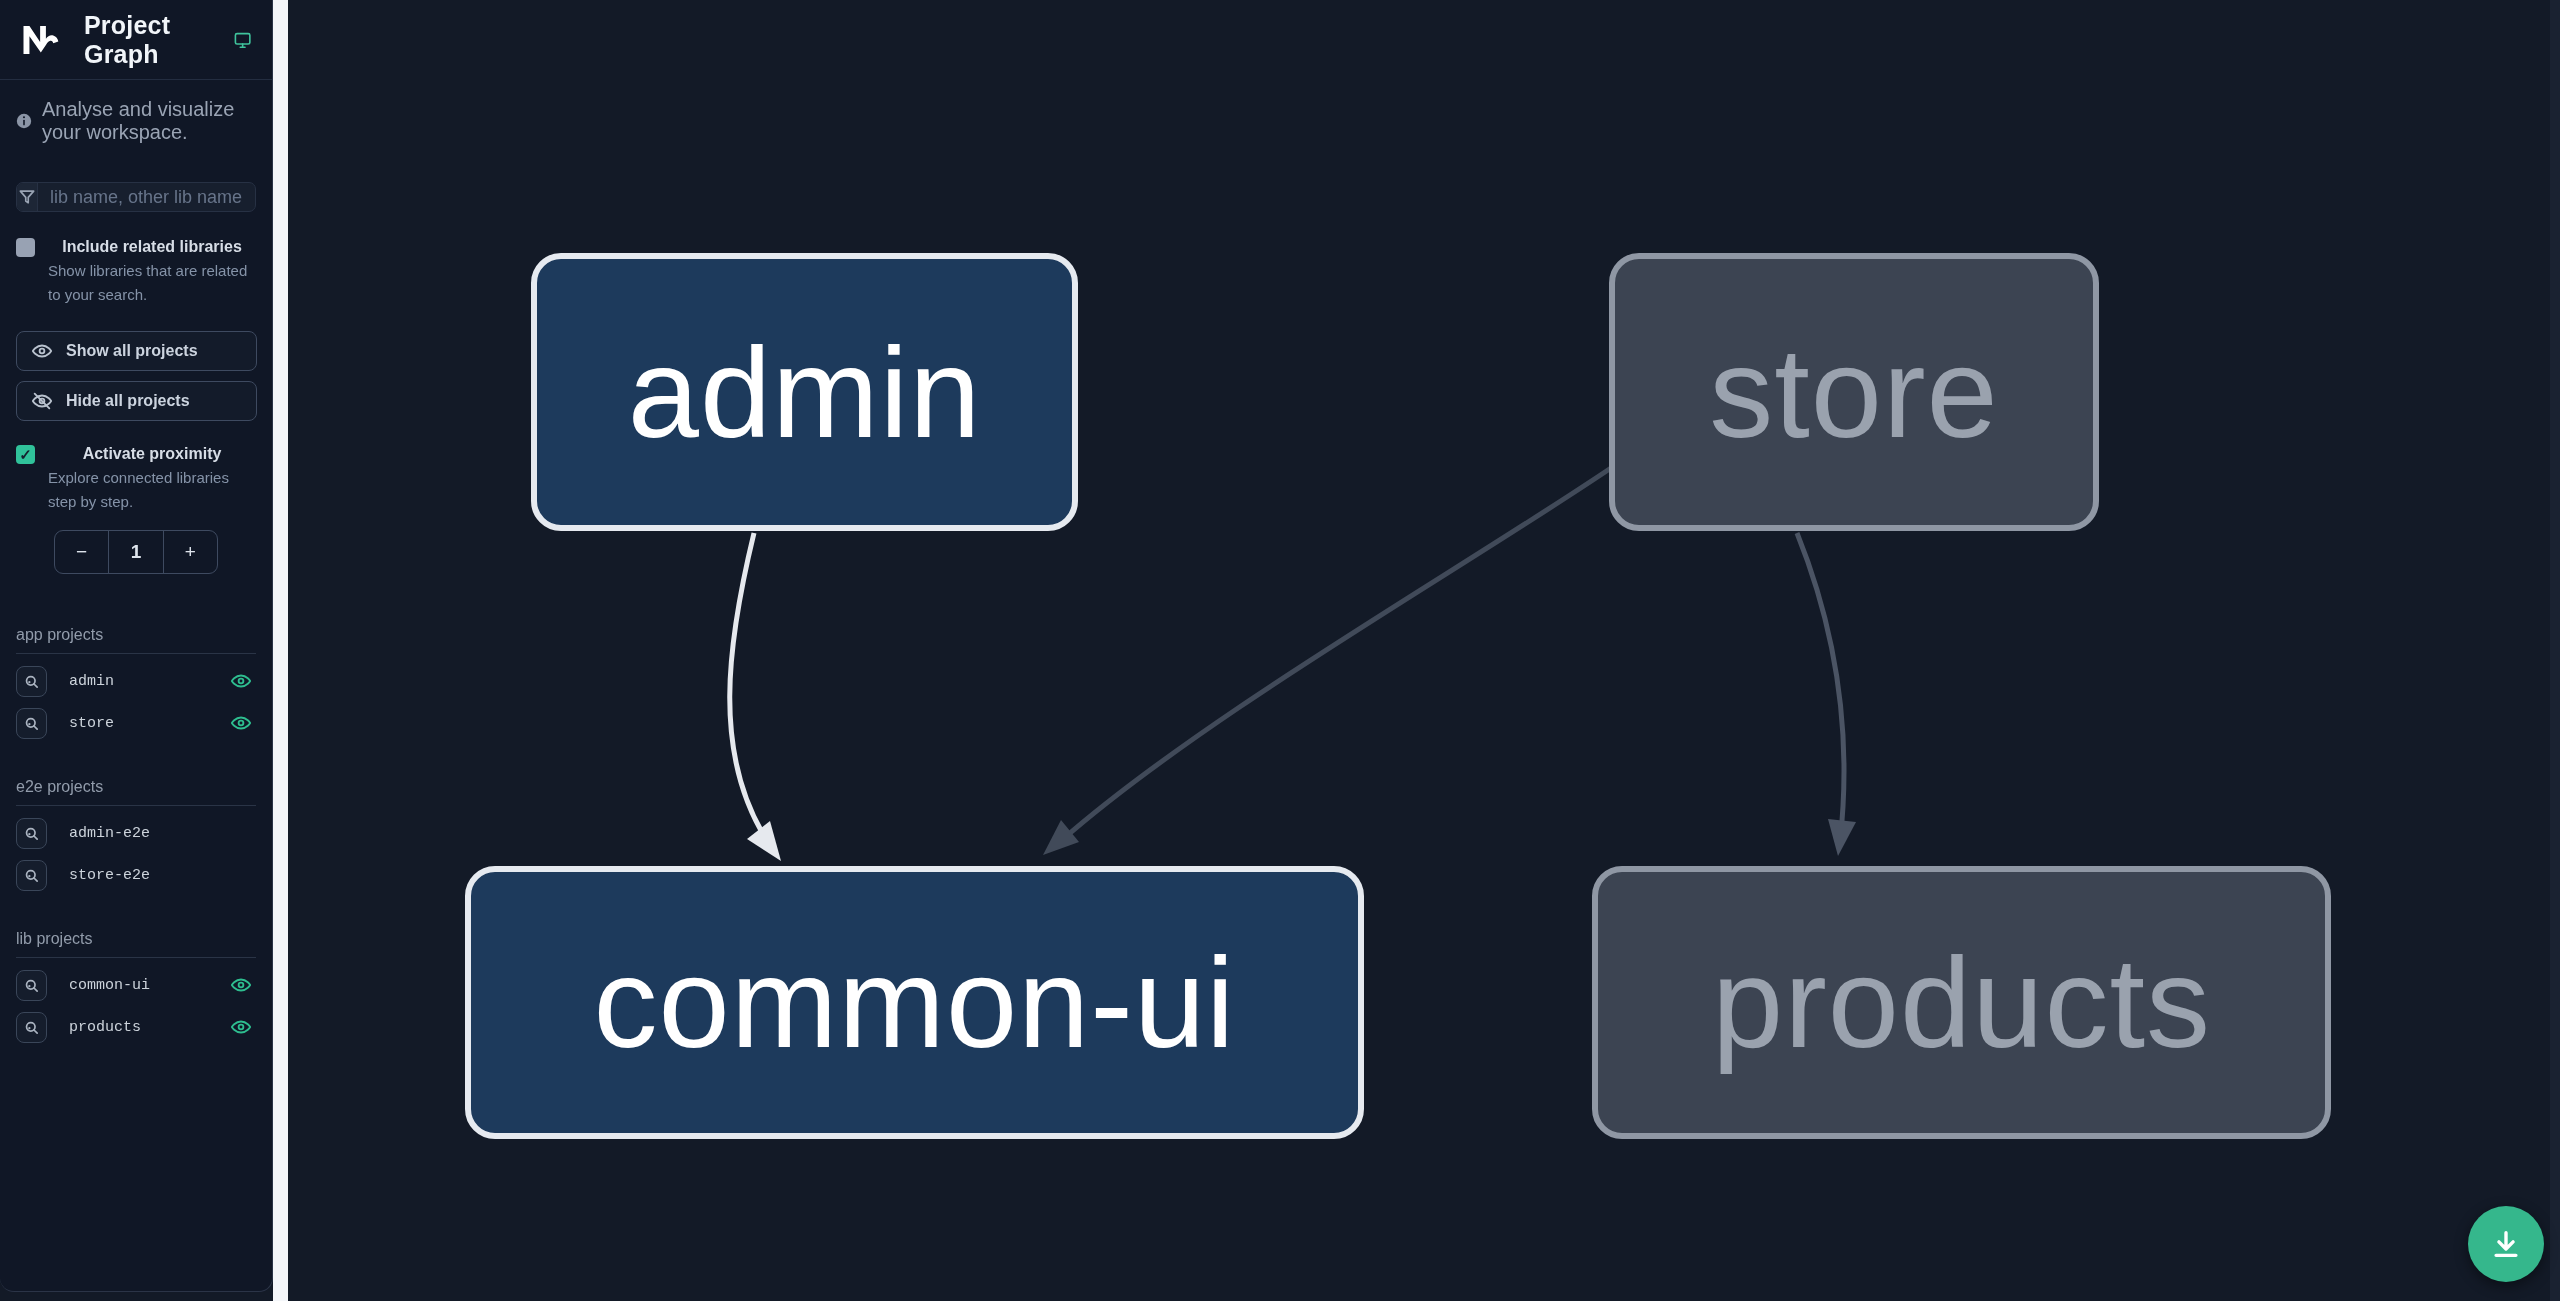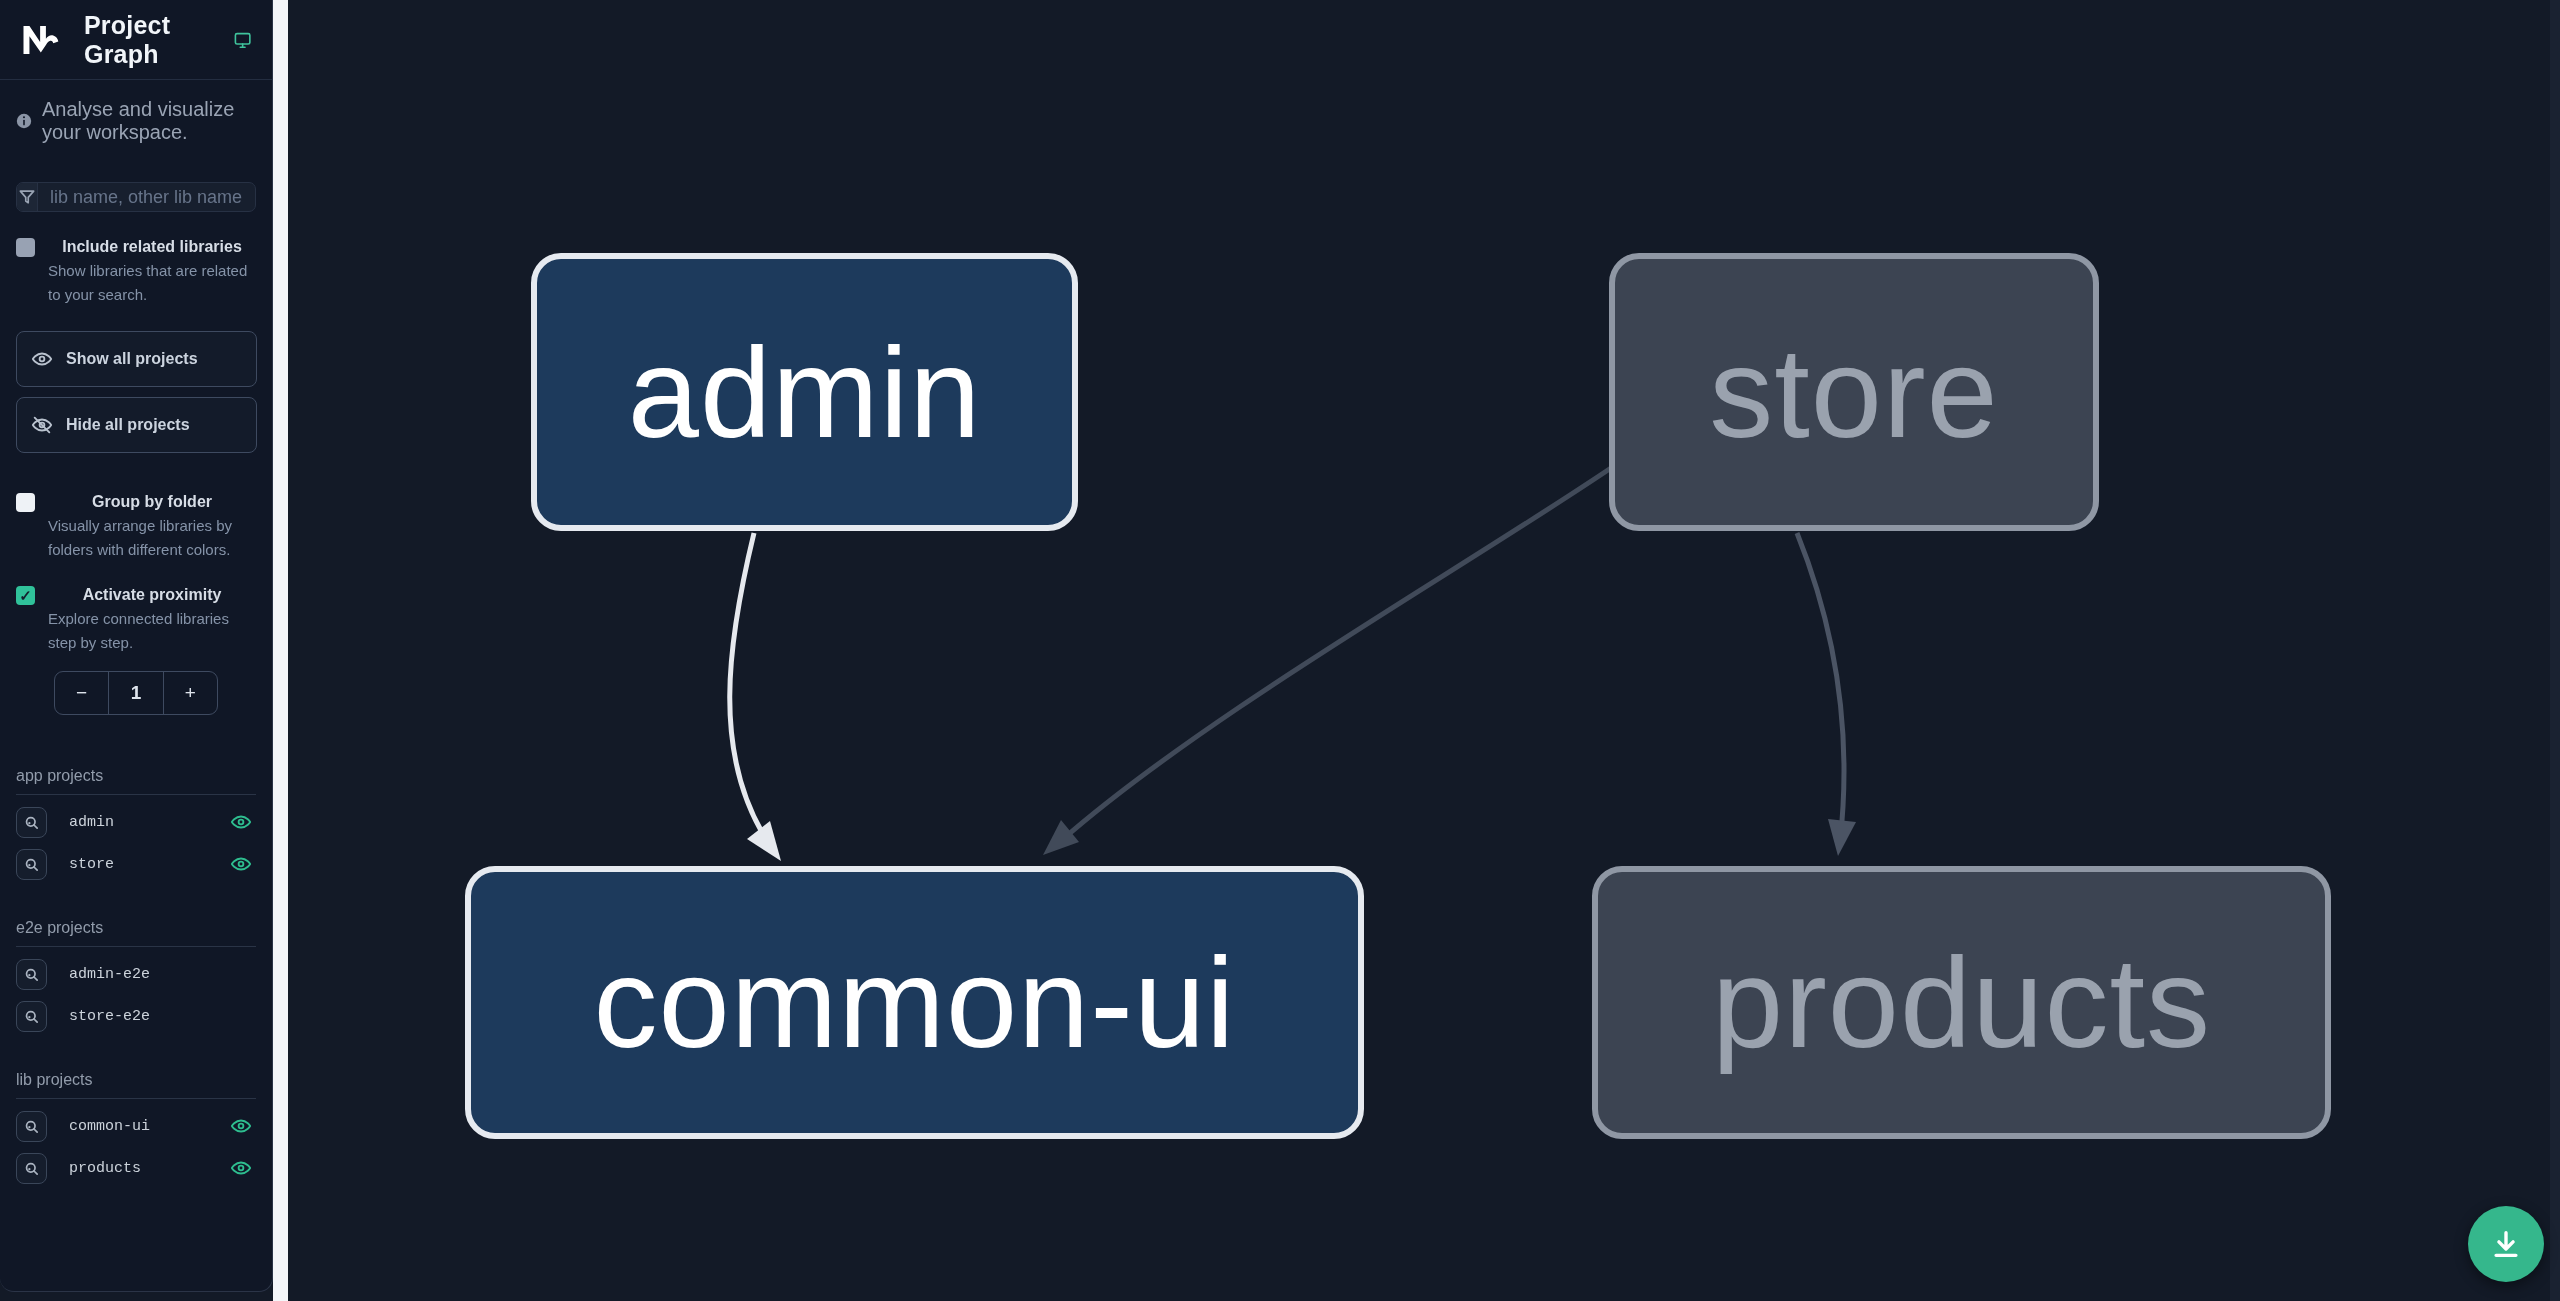--- a/index.html
+++ b/index.html
@@ -36,21 +36,21 @@
   .chk .box { width:19px; height:19px; border-radius:4px; margin-top:2px; flex:0 0 auto;
               display:flex; align-items:center; justify-content:center;
               font-size:15px; font-weight:bold; color:#14202e; }
   .box-gray  { background:#98a2b3; }
   .box-white { background:#eef2f6; }
   .box-teal  { background:#30c29a; }
   .chk .txt  { flex:1; }
   .chk .lbl  { color:#d7dde6; font-size:16px; font-weight:bold; line-height:21px;text-align:center; }
   .chk .dsc  { color:#8593a8; font-size:15px; line-height:24px; margin-top:2px; max-width:214px; }
 
-  .sb-btn { margin:0 16px; height:56px; display:flex; align-items:center; gap:13px;
+  .sb-btn { margin:0 16px; height:40px; display:flex; align-items:center; gap:13px;
             border:1px solid #3e4a60; border-radius:8px; background:#131b2a; padding:0 14px;
             color:#ccd4df; font-size:16px; font-weight:bold; cursor:pointer; width:241px; }
   .sb-btn svg { width:22px; height:22px; flex:0 0 auto; }
   .btn-show { margin-top:24px; }
   .btn-hide { margin-top:10px; }
   .chk-include { margin-top:24px; }
   .chk-group   { margin-top:38px; }
   .chk-prox    { margin-top:22px; }
 
   .stepper { margin:16px 0 0 54px; display:flex; width:164px; height:44px;
@@ -180,27 +180,20 @@
 
     <button class="sb-btn btn-hide">
       <svg viewBox="0 0 24 24" fill="none" stroke="#b9c2ce" stroke-width="2" stroke-linecap="round" stroke-linejoin="round">
         <path d="M2 12s3.5-6 10-6 10 6 10 6-3.5 6-10 6S2 12 2 12z"></path>
           <circle cx="12" cy="12" r="2.6"></circle>
         <line x1="4" y1="4" x2="20" y2="20"></line>
       </svg>
       <span>Hide all projects</span>
     </button>
 
-    <div class="chk chk-group">
-      <div class="box box-white"></div>
-      <div class="txt">
-        <div class="lbl">Group by folder</div>
-        <div class="dsc">Visually arrange libraries by folders with different colors.</div>
-      </div>
-    </div>
 
     <div class="chk chk-prox">
       <div class="box box-teal">
         <span>✓</span>
       </div>
       <div class="txt">
         <div class="lbl">Activate proximity</div>
         <div class="dsc">Explore connected libraries step by step.</div>
       </div>
     </div>

